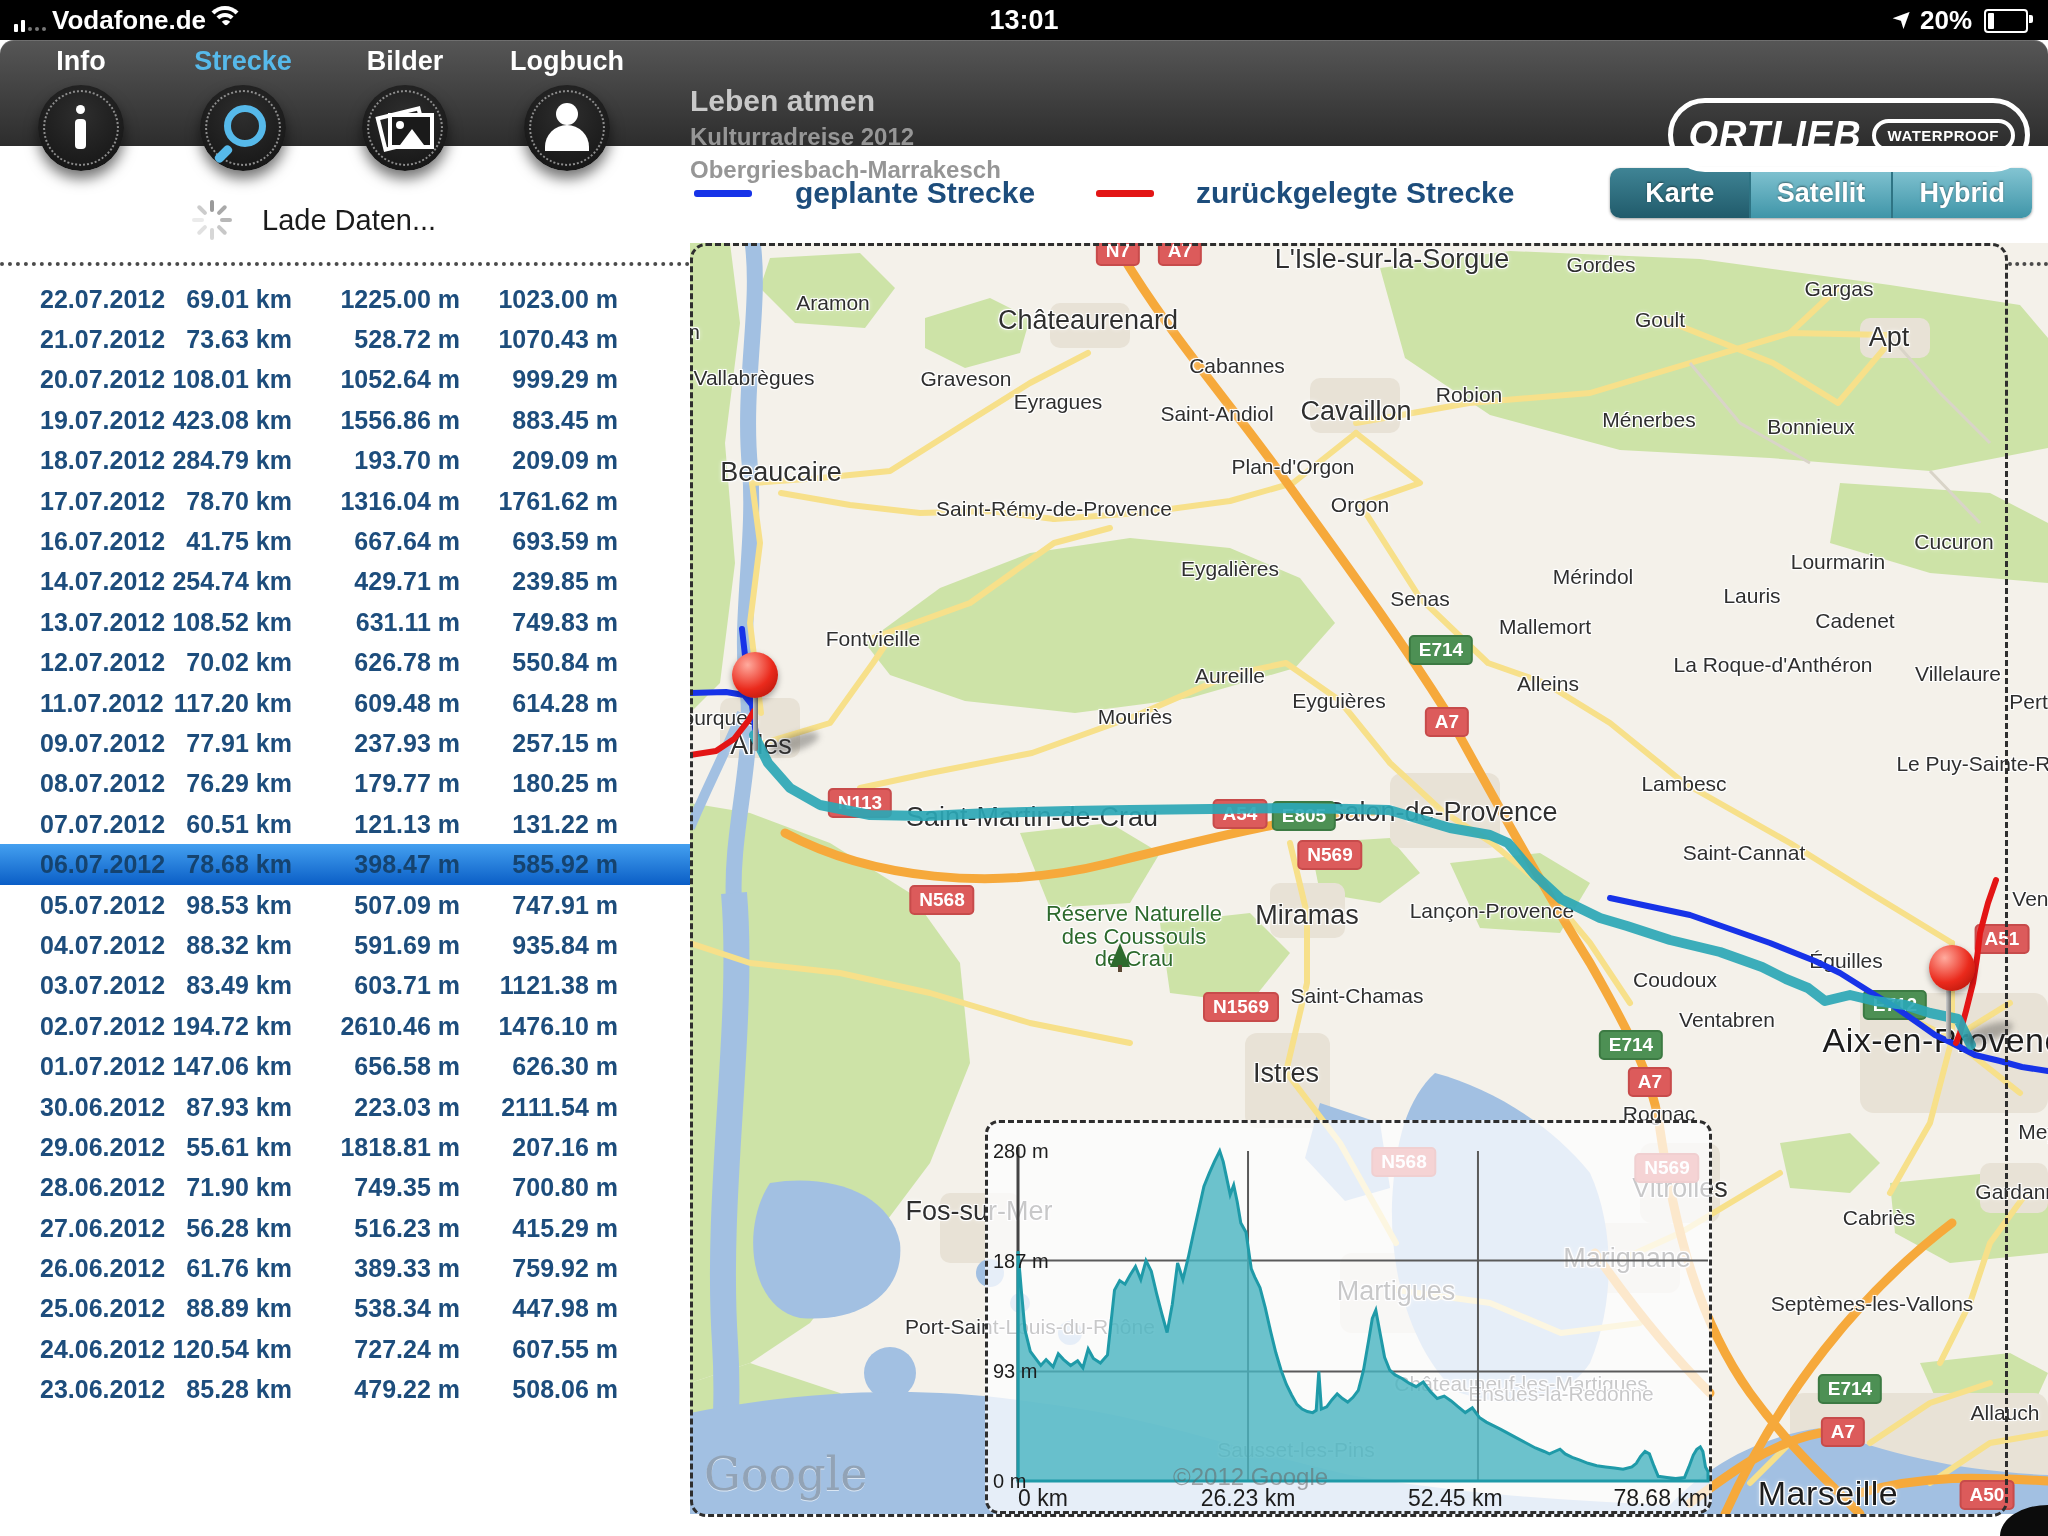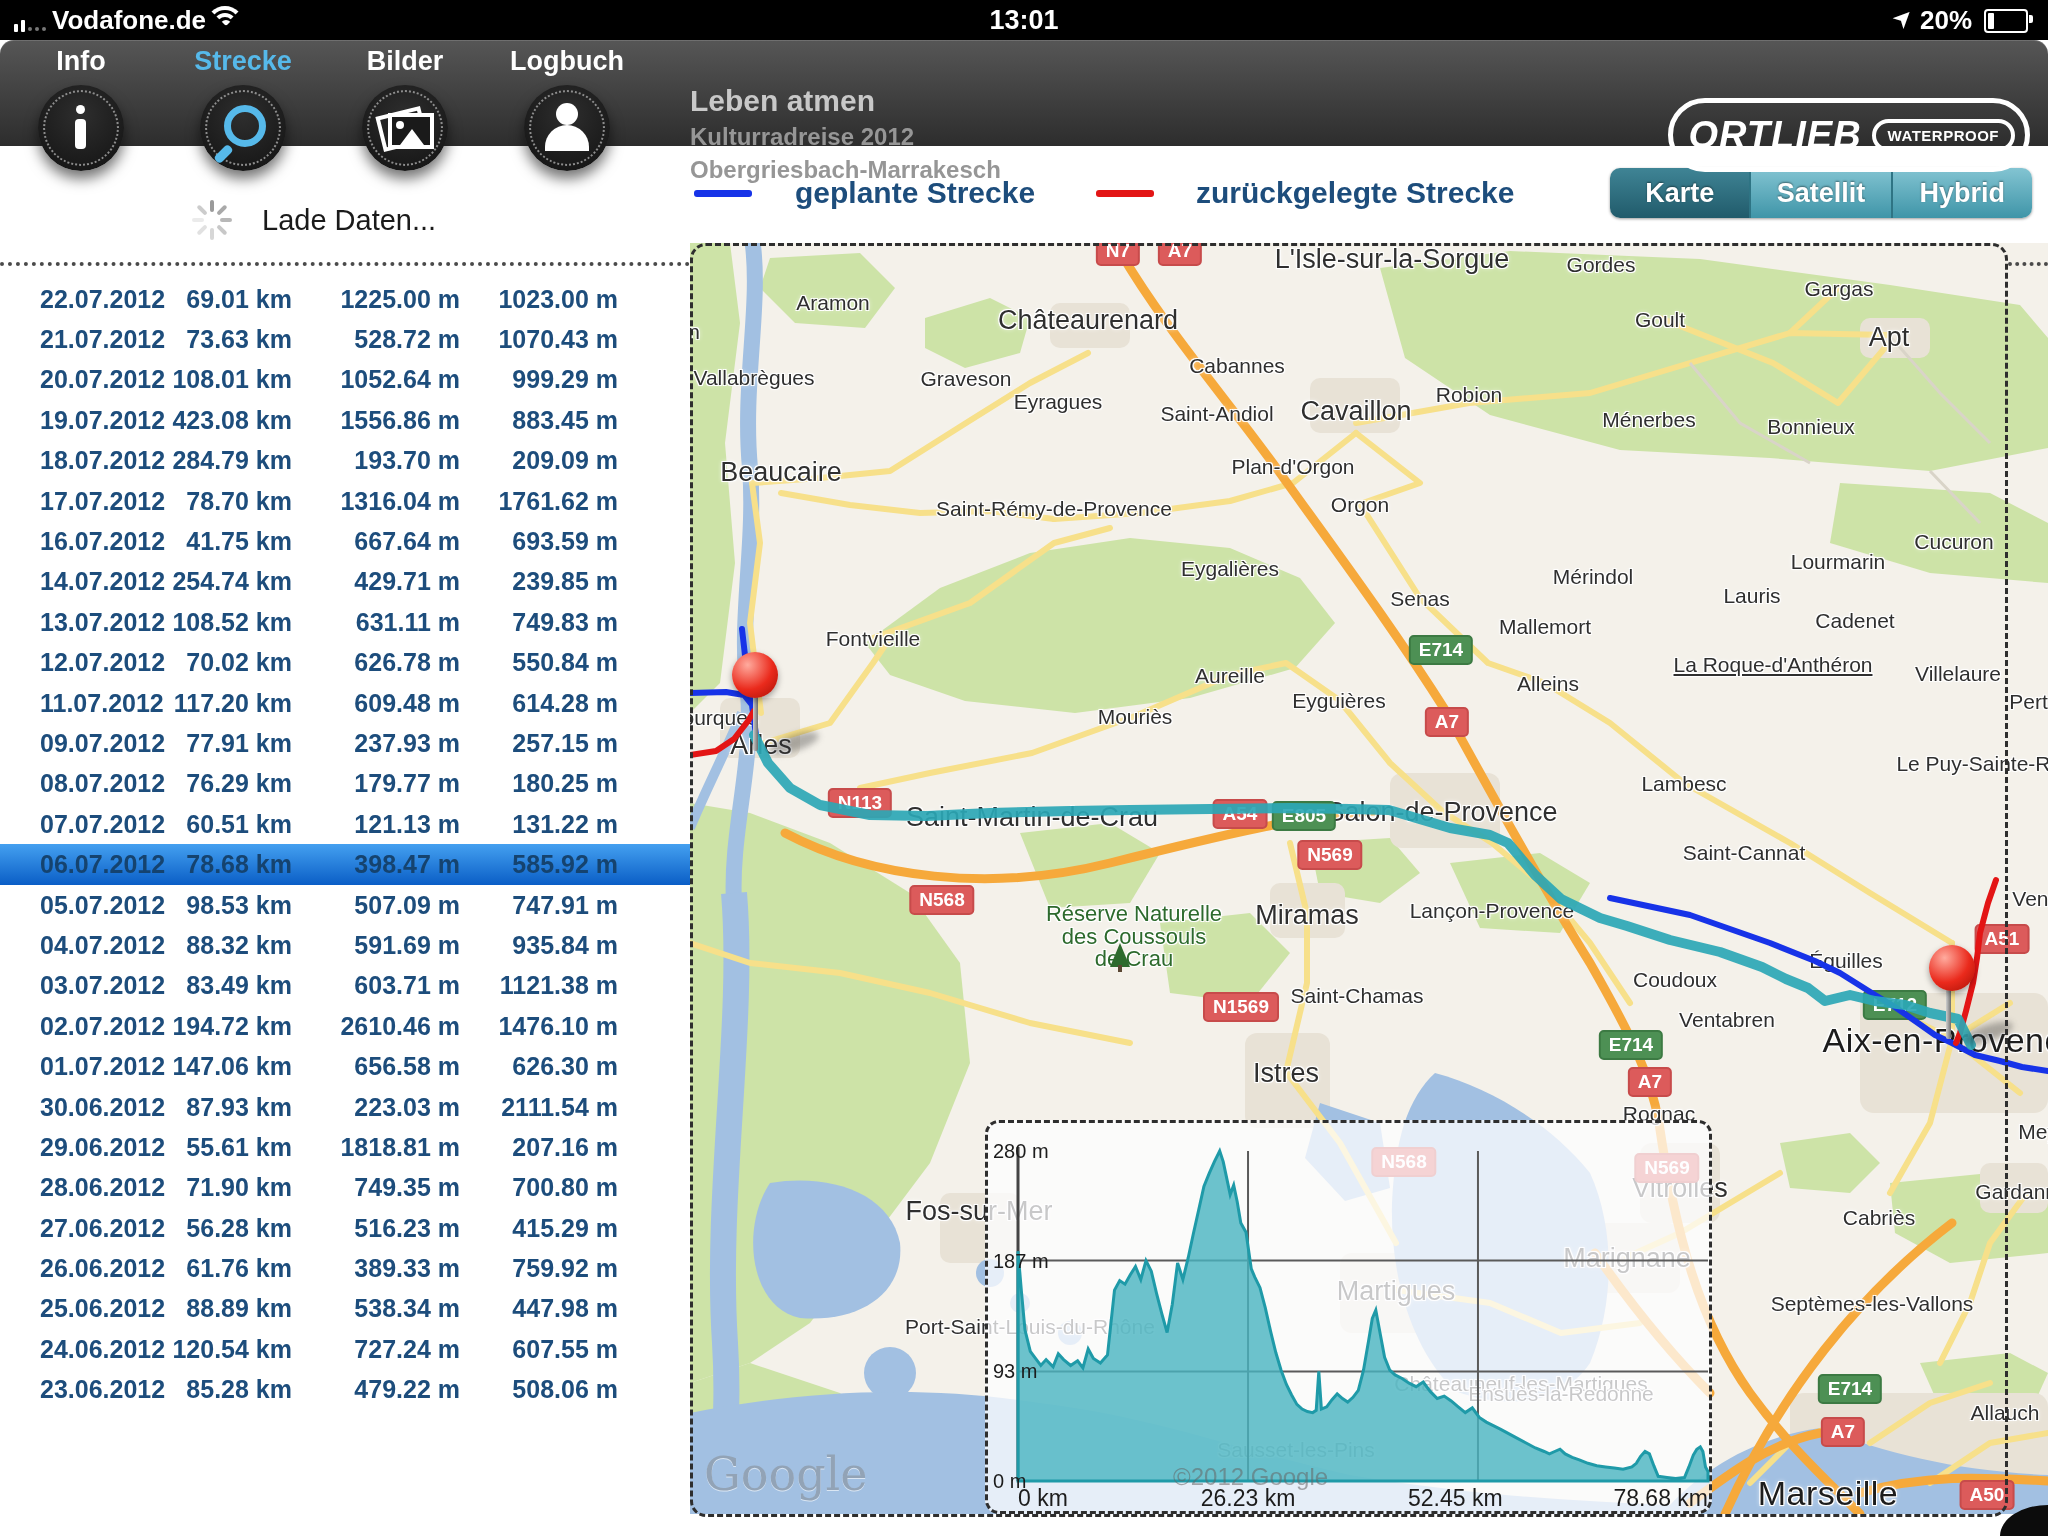--- a/index.html
+++ b/index.html
@@ -485,21 +485,21 @@
         <div class="mlabel" style="left: 603px; top: 224px;">Plan-d'Orgon</div>
         <div class="mlabel" style="left: 670px; top: 262px;">Orgon</div>
         <div class="mlabel" style="left: 540px; top: 326px;">Eygalières</div>
         <div class="mlabel" style="left: 730px; top: 356px;">Senas</div>
         <div class="mlabel" style="left: 903px; top: 334px;">Mérindol</div>
         <div class="mlabel" style="left: 1062px; top: 353px;">Lauris</div>
         <div class="mlabel" style="left: 1148px; top: 319px;">Lourmarin</div>
         <div class="mlabel" style="left: 1264px; top: 299px;">Cucuron</div>
         <div class="mlabel" style="left: 1165px; top: 378px;">Cadenet</div>
         <div class="mlabel" style="left: 855px; top: 384px;">Mallemort</div>
-        <div class="mlabel" style="left: 1083px; top: 422px; text-decoration: underline;">La Roque-d'Anthéron</div>
+        <div class="mlabel" style="left: 1083px; top: 422px;">La Roque-d'Anthéron</div>
         <div class="mlabel" style="left: 1268px; top: 431px;">Villelaure</div>
         <div class="mlabel" style="left: 1352px; top: 459px;">Pertuis</div>
         <div class="mlabel" style="left: 183px; top: 396px;">Fontvieille</div>
         <div class="mlabel" style="left: 540px; top: 433px;">Aureille</div>
         <div class="mlabel" style="left: 649px; top: 458px;">Eyguières</div>
         <div class="mlabel" style="left: 858px; top: 441px;">Alleins</div>
         <div class="mlabel" style="left: 445px; top: 474px;">Mouriès</div>
         <div class="mlabel" style="left: 994px; top: 541px;">Lambesc</div>
         <div class="mlabel" style="left: 1322px; top: 521px;">Le Puy-Sainte-Réparade</div>
         <div class="mlabel med" style="left: 71px; top: 502px;">Arles</div>

